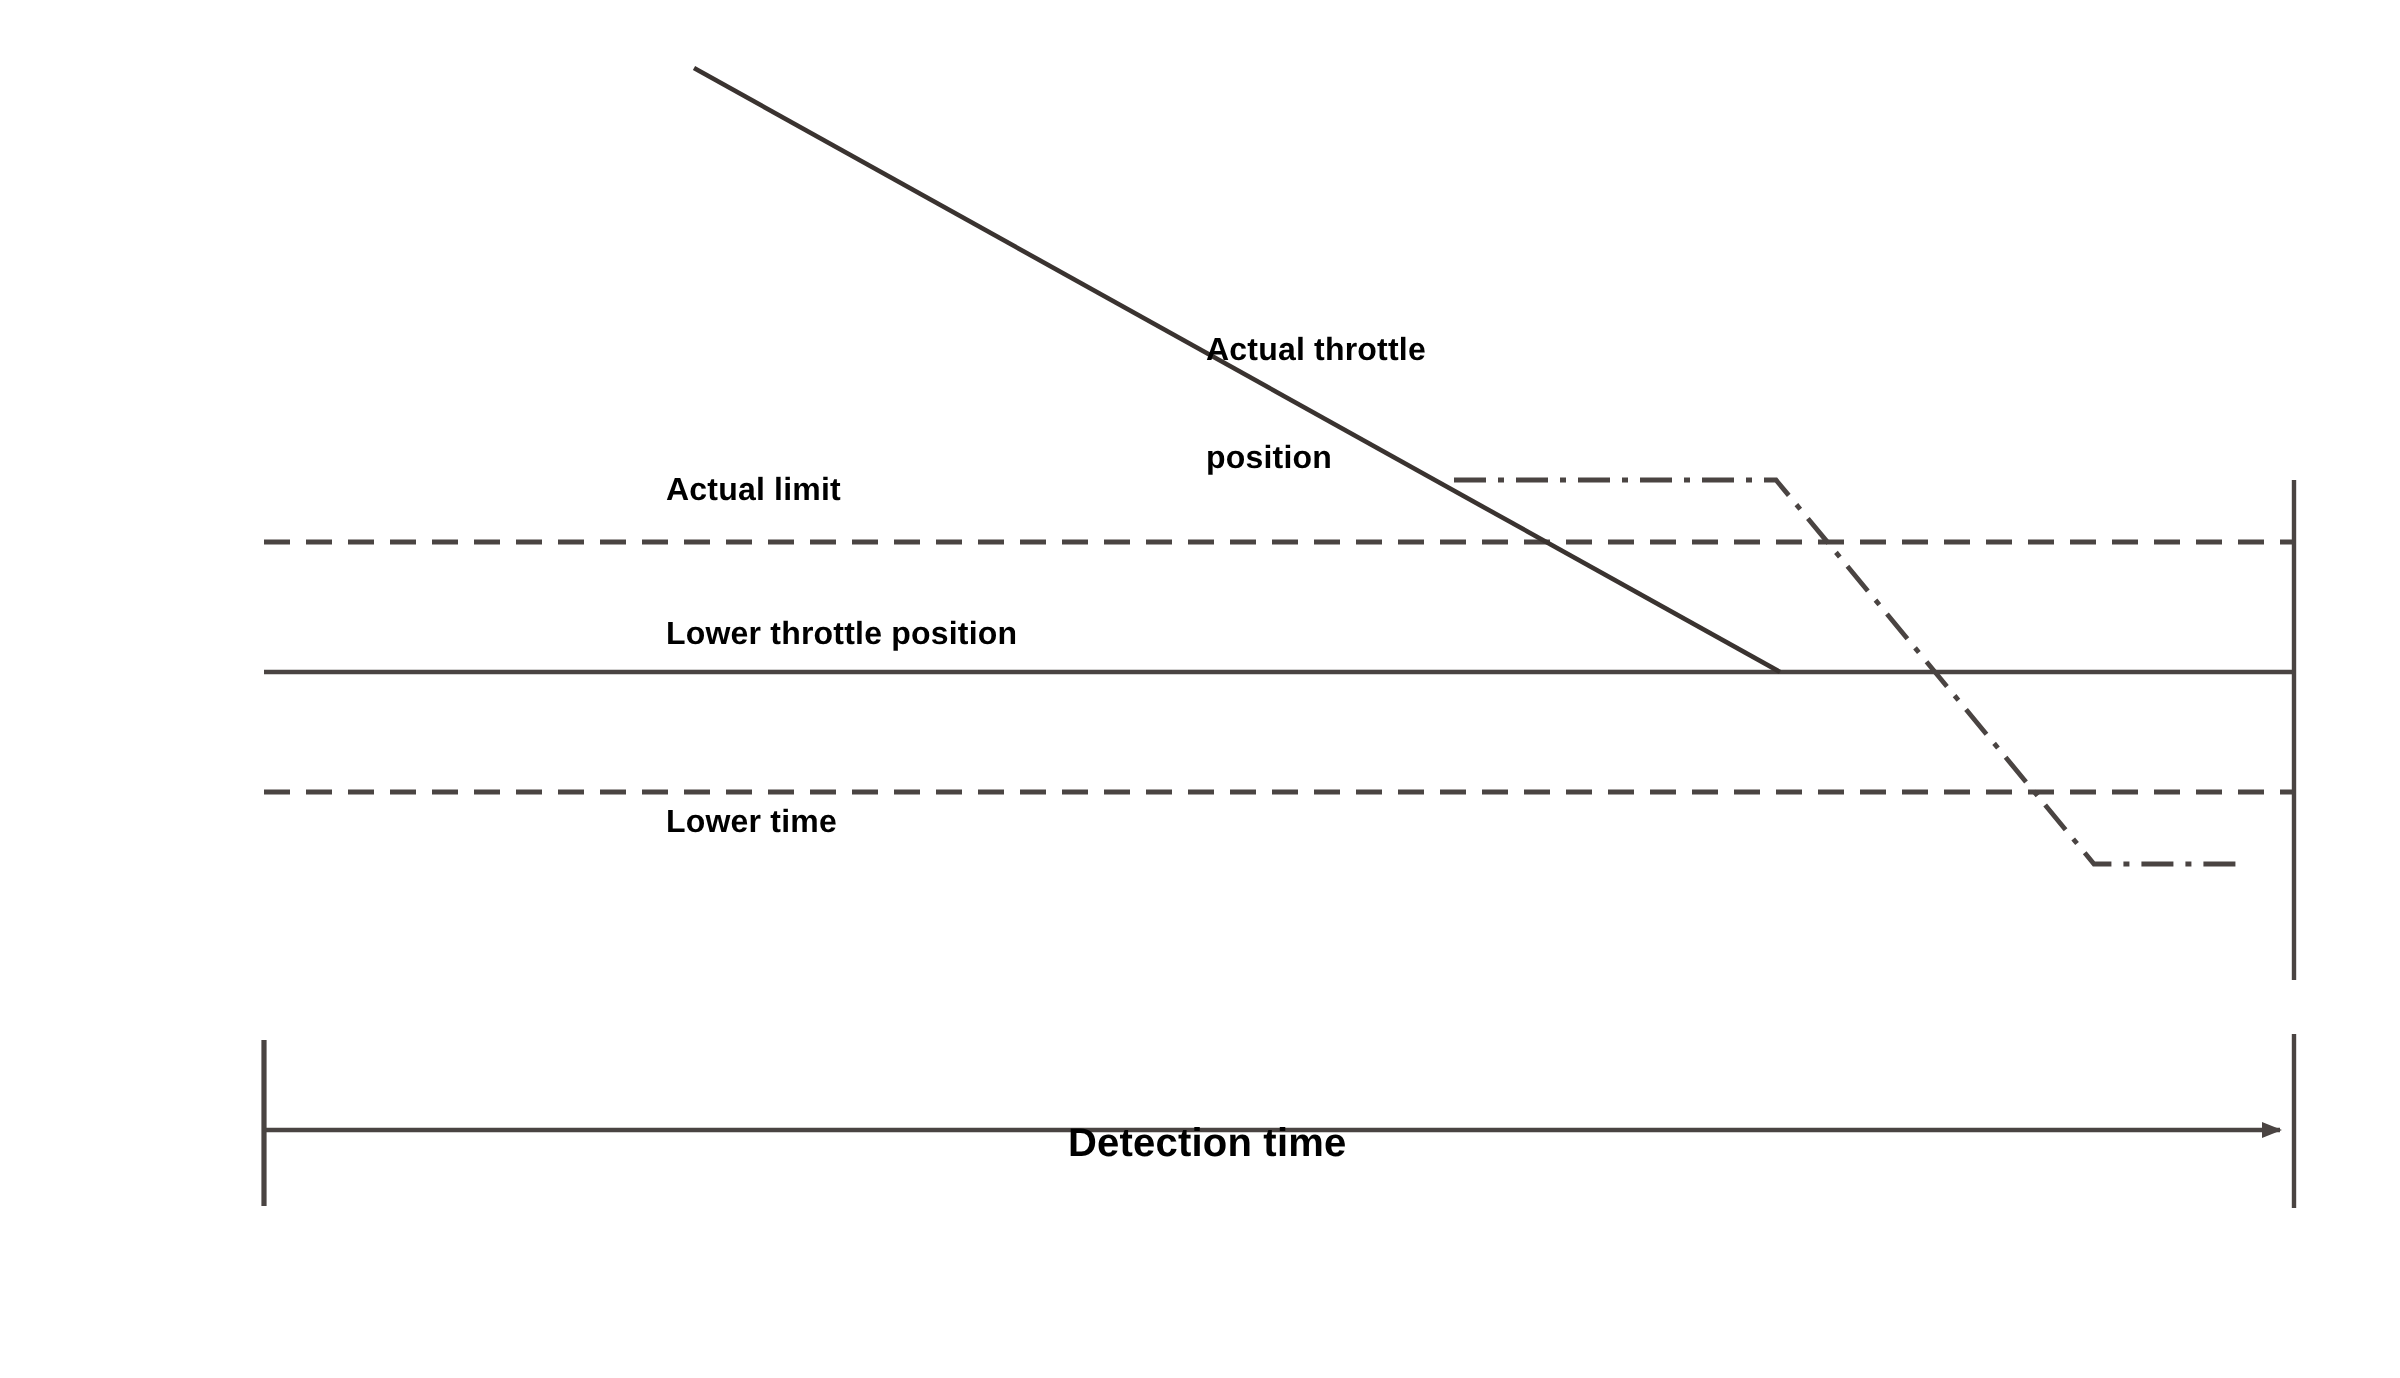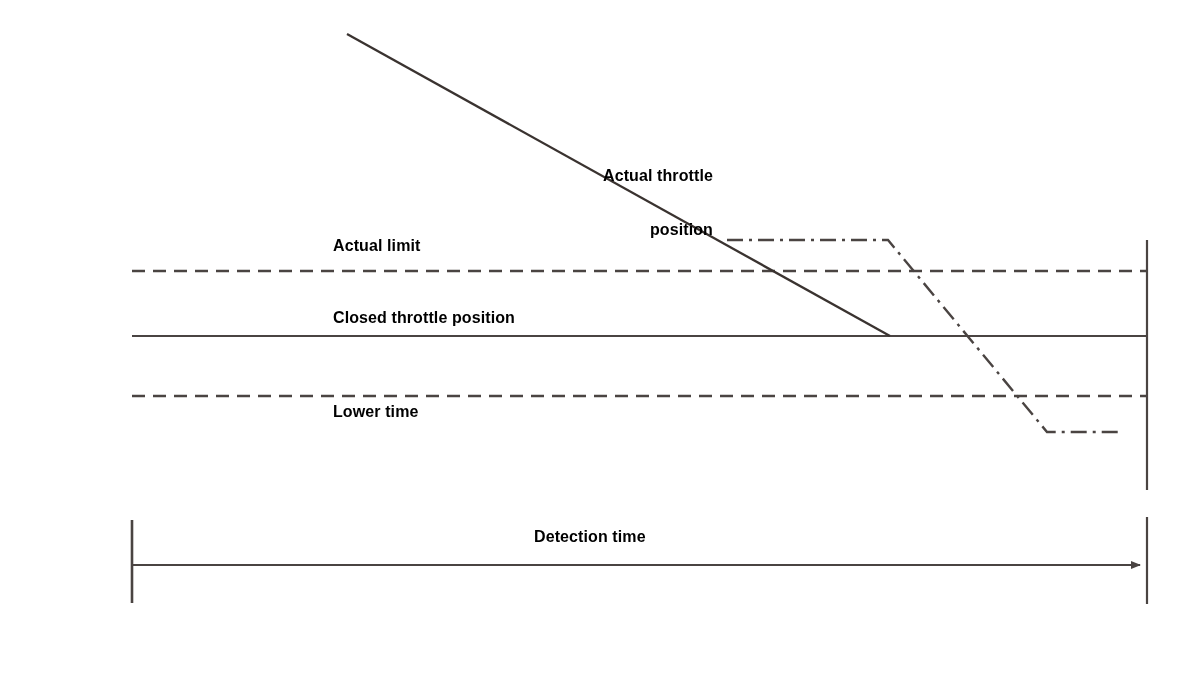--- a/index.html
+++ b/index.html
@@ -26,21 +26,20 @@
     height: 689px;
   }
   .lbl {
     position: absolute;
     font-family: "Liberation Sans", sans-serif;
     font-weight: bold;
     color: #000000;
     white-space: pre;
     line-height: 1.12;
     letter-spacing: 0.1px;
-    text-align: right;
   }
   #label-actual-throttle {
     left: 603px;
     top: 131px;
     font-size: 16px;
   }
   #label-upper-limit {
     left: 333px;
     top: 237px;
     font-size: 16px;
@@ -55,22 +54,22 @@
     top: 403px;
     font-size: 16px;
   }
   #label-vehicle-off-mode {
     left: 21px;
     top: 488px;
     font-size: 16px;
   }
   #label-detection-time {
     left: 534px;
-    top: 528px;
-    font-size: 16px;
+    top: 561px;
+    font-size: 20px;
   }
 </style>
 </head>
 <body>
 
 <div id="diagram-root">
 
   <svg id="diagram-svg" viewBox="0 0 1200 689" xmlns="http://www.w3.org/2000/svg">
 
     <defs>
@@ -99,20 +98,20 @@
 
   </svg>
 
   <div class="lbl" id="label-actual-throttle">
     <div>Actual throttle</div>
     <div>position</div>
   </div>
 
   <div class="lbl" id="label-upper-limit">Actual limit</div>
 
-  <div class="lbl" id="label-closed-throttle">Closed throttle position</div>
+  <div class="lbl" id="label-closed-throttle">Lower throttle position</div>
 
   <div class="lbl" id="label-lower-limit">Lower time</div>
 
 
   <div class="lbl" id="label-detection-time">Detection time</div>
 
 </div>
 
 </body></html>

